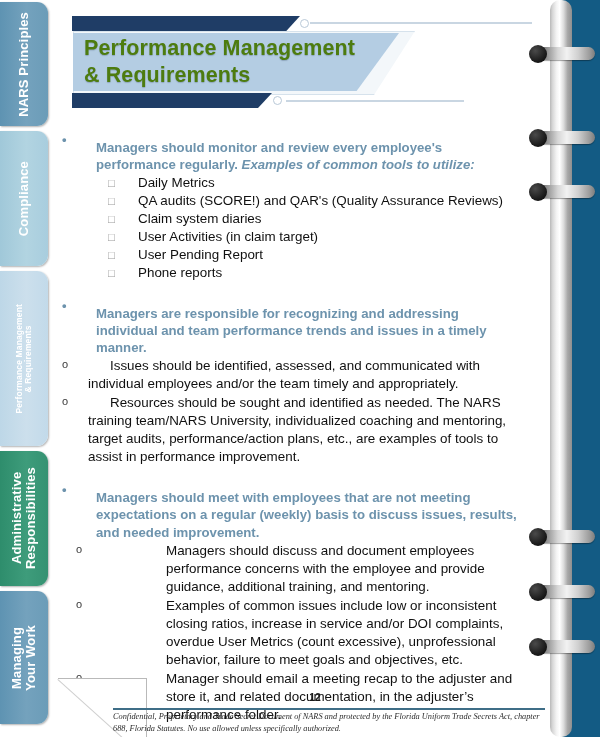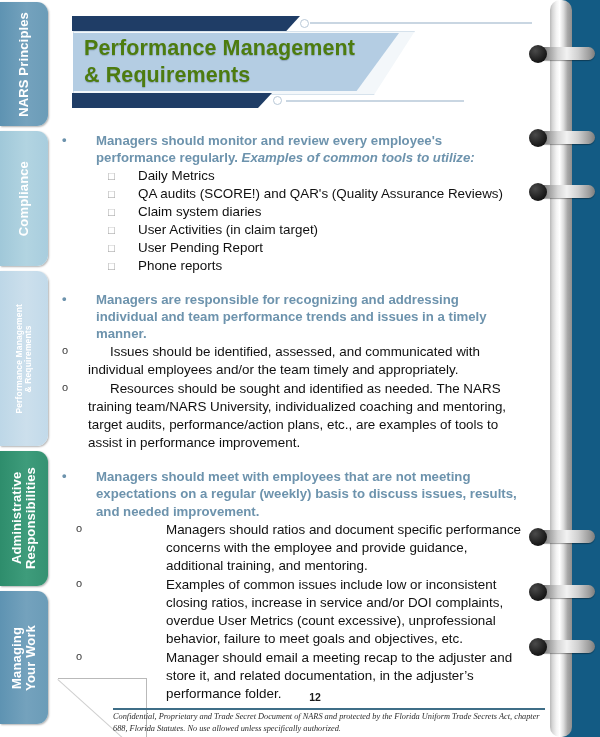--- a/index.html
+++ b/index.html
@@ -187,21 +187,21 @@
     font-weight: 700;
     line-height: 1.30;
   }
   .lead .bullet {
     width: 34px;
     flex: 0 0 34px;
     color: #6d93ad;
     font-size: 13px;
     line-height: 1.30;
   }
-  .lead .lead-text { flex: 1; }
+  .lead .lead-text { flex: 1; margin-top: 7px; }
   .lead .lead-text em {
     font-style: italic;
     font-weight: 700;
   }
 
   ul.checklist {
     list-style: none;
     margin: 1px 0 0 0;
     padding: 0 0 0 46px;
   }
@@ -384,21 +384,21 @@
 
     <div class="gap-md"></div>
 
     <div class="block">
       <div class="lead">
         <span class="bullet">•</span>
         <span class="lead-text">Managers should meet with employees that are not meeting expectations on a regular (weekly) basis to discuss issues, results, and needed improvement.</span>
       </div>
       <div class="sub hang">
         <span class="omark">o</span>
-        <span class="sub-text">Managers should ratios and document specific performance concerns with the employee and provide guidance, additional training, and mentoring.</span>
+        <span class="sub-text">Managers should discuss and document employees performance concerns with the employee and provide guidance, additional training, and mentoring.</span>
       </div>
       <div class="sub hang">
         <span class="omark">o</span>
         <span class="sub-text">Examples of common issues include low or inconsistent closing ratios, increase in service and/or DOI complaints, overdue User Metrics (count excessive), unprofessional behavior, failure to meet goals and objectives, etc.</span>
       </div>
       <div class="sub hang">
         <span class="omark">o</span>
         <span class="sub-text">Manager should email a meeting recap to the adjuster and store it, and related documentation, in the adjuster’s performance folder.</span>
       </div>
     </div>

